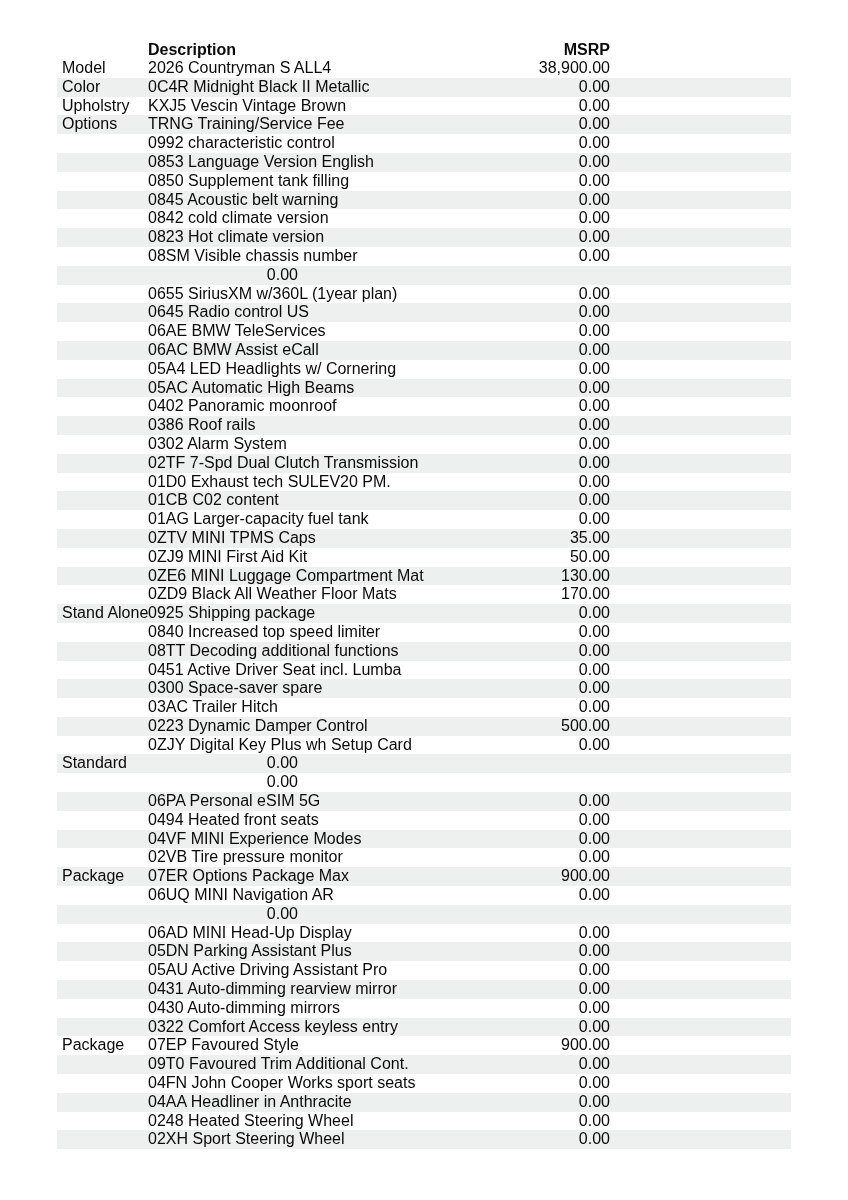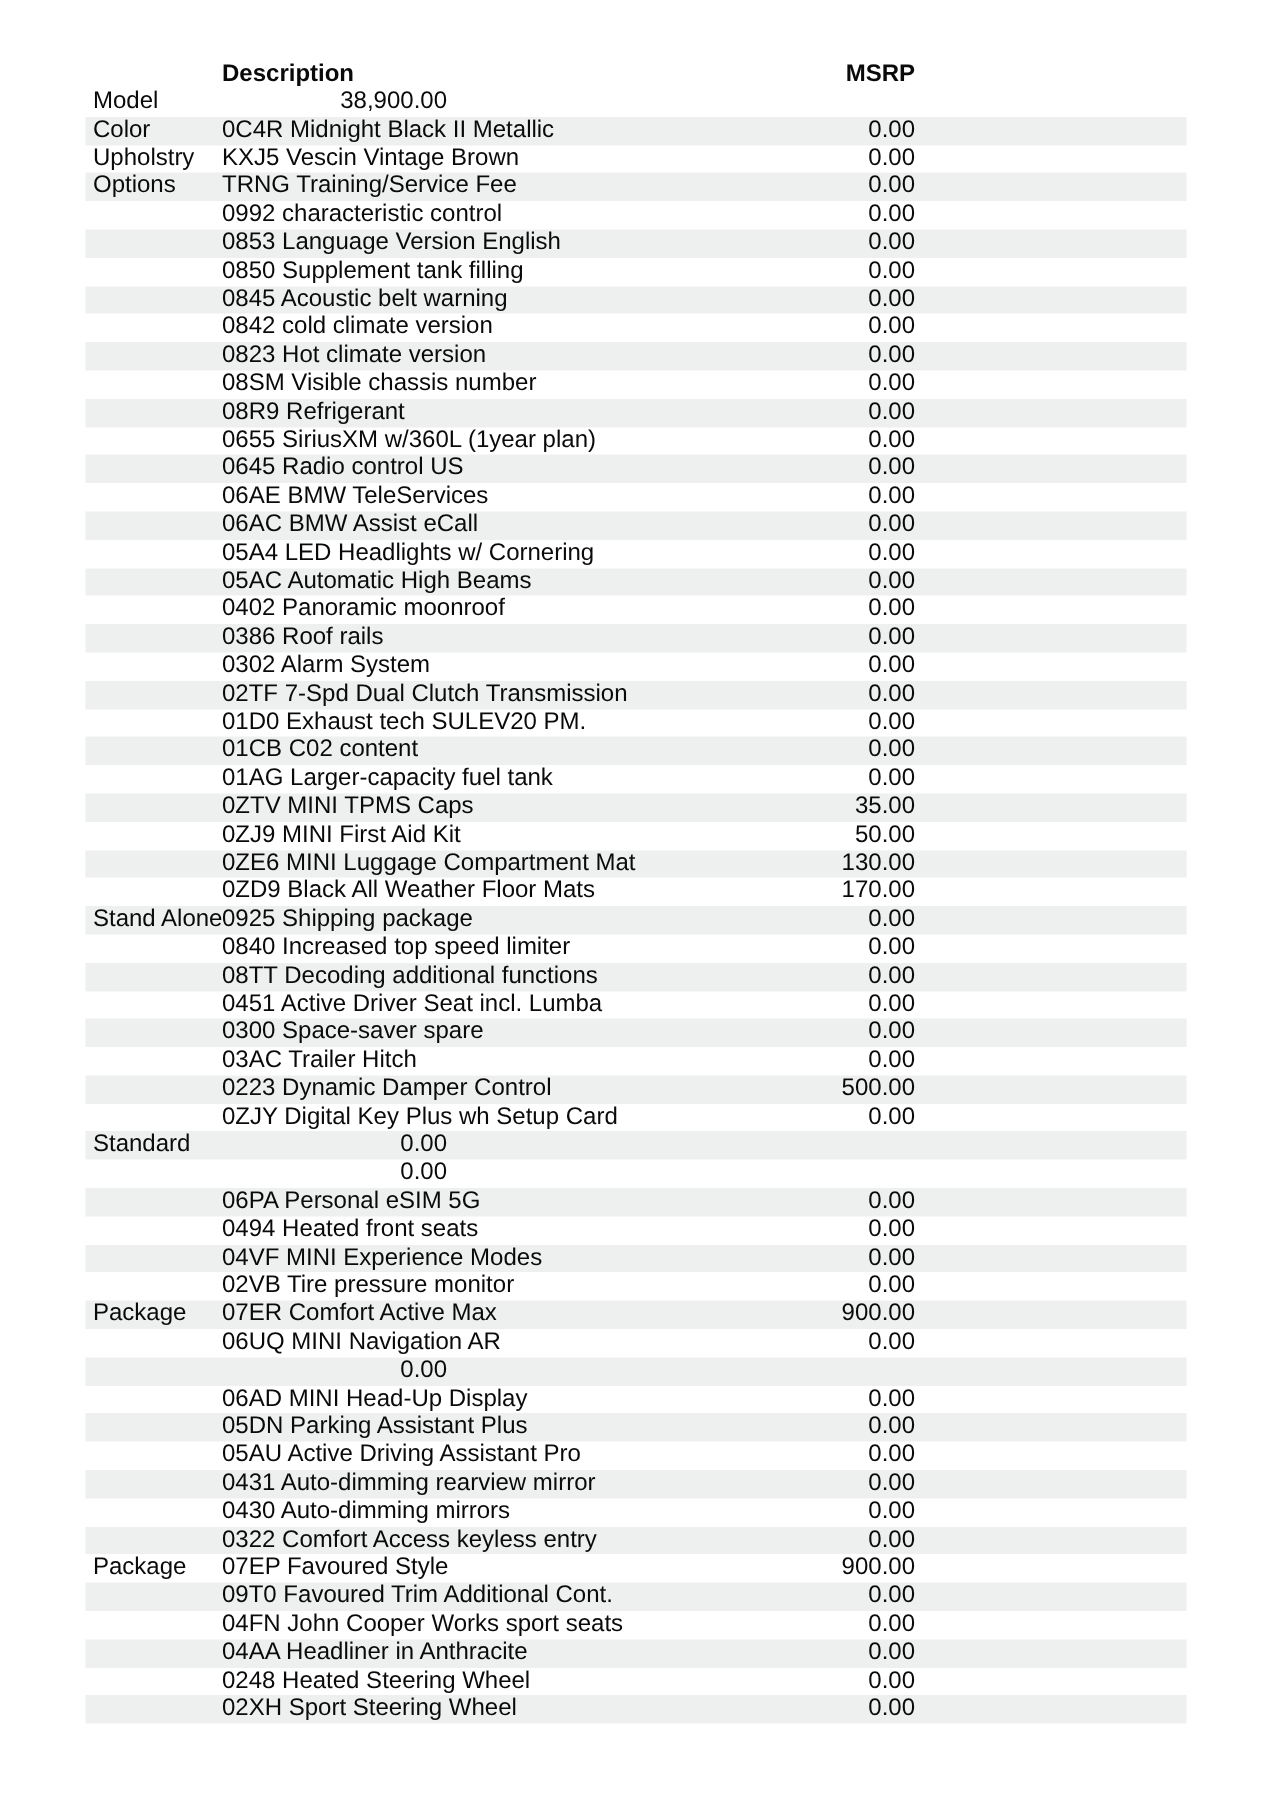--- a/index.html
+++ b/index.html
@@ -44,20 +44,21 @@
   <div class="table">
     <div class="row header-row">
       <div class="cell cat"></div>
       <div class="cell desc">Description</div>
       <div class="cell msrp">MSRP</div>
       <div class="cell fill"></div>
     </div>
     <div id="rows">
   <div class="row">
     <div class="cell cat">Model</div>
+    <div class="cell desc">2026 Countryman S ALL4</div>
     <div class="cell msrp">38,900.00</div>
     <div class="cell fill"></div>
   </div>
 
   <div class="row">
     <div class="cell cat">Color</div>
     <div class="cell desc">0C4R Midnight Black II Metallic</div>
     <div class="cell msrp">0.00</div>
     <div class="cell fill"></div>
   </div>
@@ -120,21 +121,20 @@
 
   <div class="row">
     <div class="cell cat"></div>
     <div class="cell desc">08SM Visible chassis number</div>
     <div class="cell msrp">0.00</div>
     <div class="cell fill"></div>
   </div>
 
   <div class="row">
     <div class="cell cat"></div>
-    <div class="cell desc">08R9 Refrigerant</div>
     <div class="cell msrp">0.00</div>
     <div class="cell fill"></div>
   </div>
 
   <div class="row">
     <div class="cell cat"></div>
     <div class="cell desc">0655 SiriusXM w/360L (1year plan)</div>
     <div class="cell msrp">0.00</div>
     <div class="cell fill"></div>
   </div>
@@ -342,21 +342,21 @@
 
   <div class="row">
     <div class="cell cat"></div>
     <div class="cell desc">02VB Tire pressure monitor</div>
     <div class="cell msrp">0.00</div>
     <div class="cell fill"></div>
   </div>
 
   <div class="row">
     <div class="cell cat">Package</div>
-    <div class="cell desc">07ER Comfort Active Max</div>
+    <div class="cell desc">07ER Options Package Max</div>
     <div class="cell msrp">900.00</div>
     <div class="cell fill"></div>
   </div>
 
   <div class="row">
     <div class="cell cat"></div>
     <div class="cell desc">06UQ MINI Navigation AR</div>
     <div class="cell msrp">0.00</div>
     <div class="cell fill"></div>
   </div>

